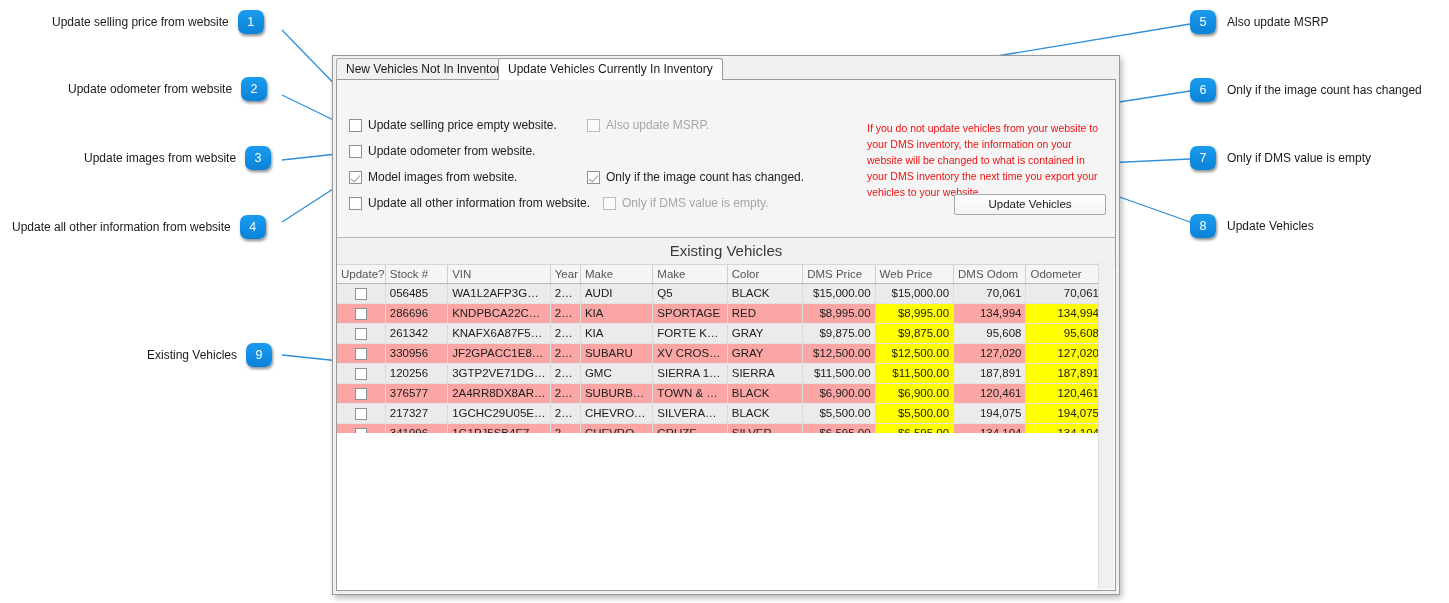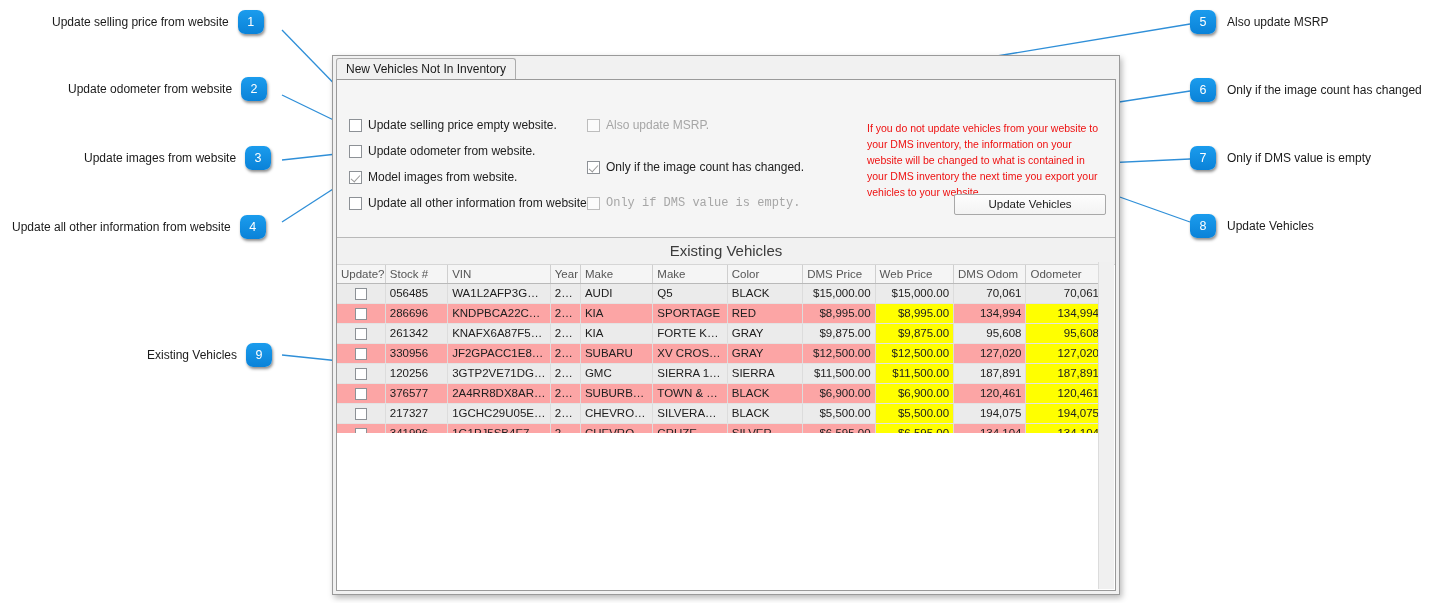--- a/index.html
+++ b/index.html
@@ -161,20 +161,21 @@
 </div>
 <div class="ann right" style="left:1190px;top:214px;">
   <span class="badge">8</span>
   <span class="ann-label">Update Vehicles</span>
 </div>
 
 <div id="window">
 
   <div class="tabstrip">
     <div class="tab" style="left:0;">New Vehicles Not In Inventory</div>
+    <div class="tab active" style="left:162px;">Update Vehicles Currently In Inventory</div>
   </div>
 
   <div class="tabbody">
 
     <div class="opts">
 
       <div class="cbrow" style="left:12px;top:38px;">
         <span class="cb"></span>
         <span class="cbtxt">Update selling price empty website.</span>
       </div>
@@ -192,26 +193,26 @@
       <div class="cbrow" style="left:12px;top:116px;">
         <span class="cb"></span>
         <span class="cbtxt">Update all other information from website.</span>
       </div>
 
       <div class="cbrow" style="left:250px;top:38px;">
         <span class="cb dis"></span>
         <span class="cbtxt dis">Also update MSRP.</span>
       </div>
 
-      <div class="cbrow" style="left:250px;top:80px;">
+      <div class="cbrow" style="left:250px;top:90px;">
         <span class="cb on"></span>
         <span class="cbtxt">Only if the image count has changed.</span>
       </div>
 
-      <div class="cbrow" style="left:250px;top:116px;font-family:Liberation Mono, monospace;">
+      <div class="cbrow" style="left:266px;top:116px;">
         <span class="cb dis"></span>
         <span class="cbtxt dis">Only if DMS value is empty.</span>
       </div>
 
       <div class="warn">If you do not update vehicles from your website to your DMS inventory, the information on your website will be changed to what is contained in your DMS inventory the next time you export your vehicles to your website.</div>
 
       <div class="btn">Update Vehicles</div>
     </div>
 
     <div id="gridwrap">

